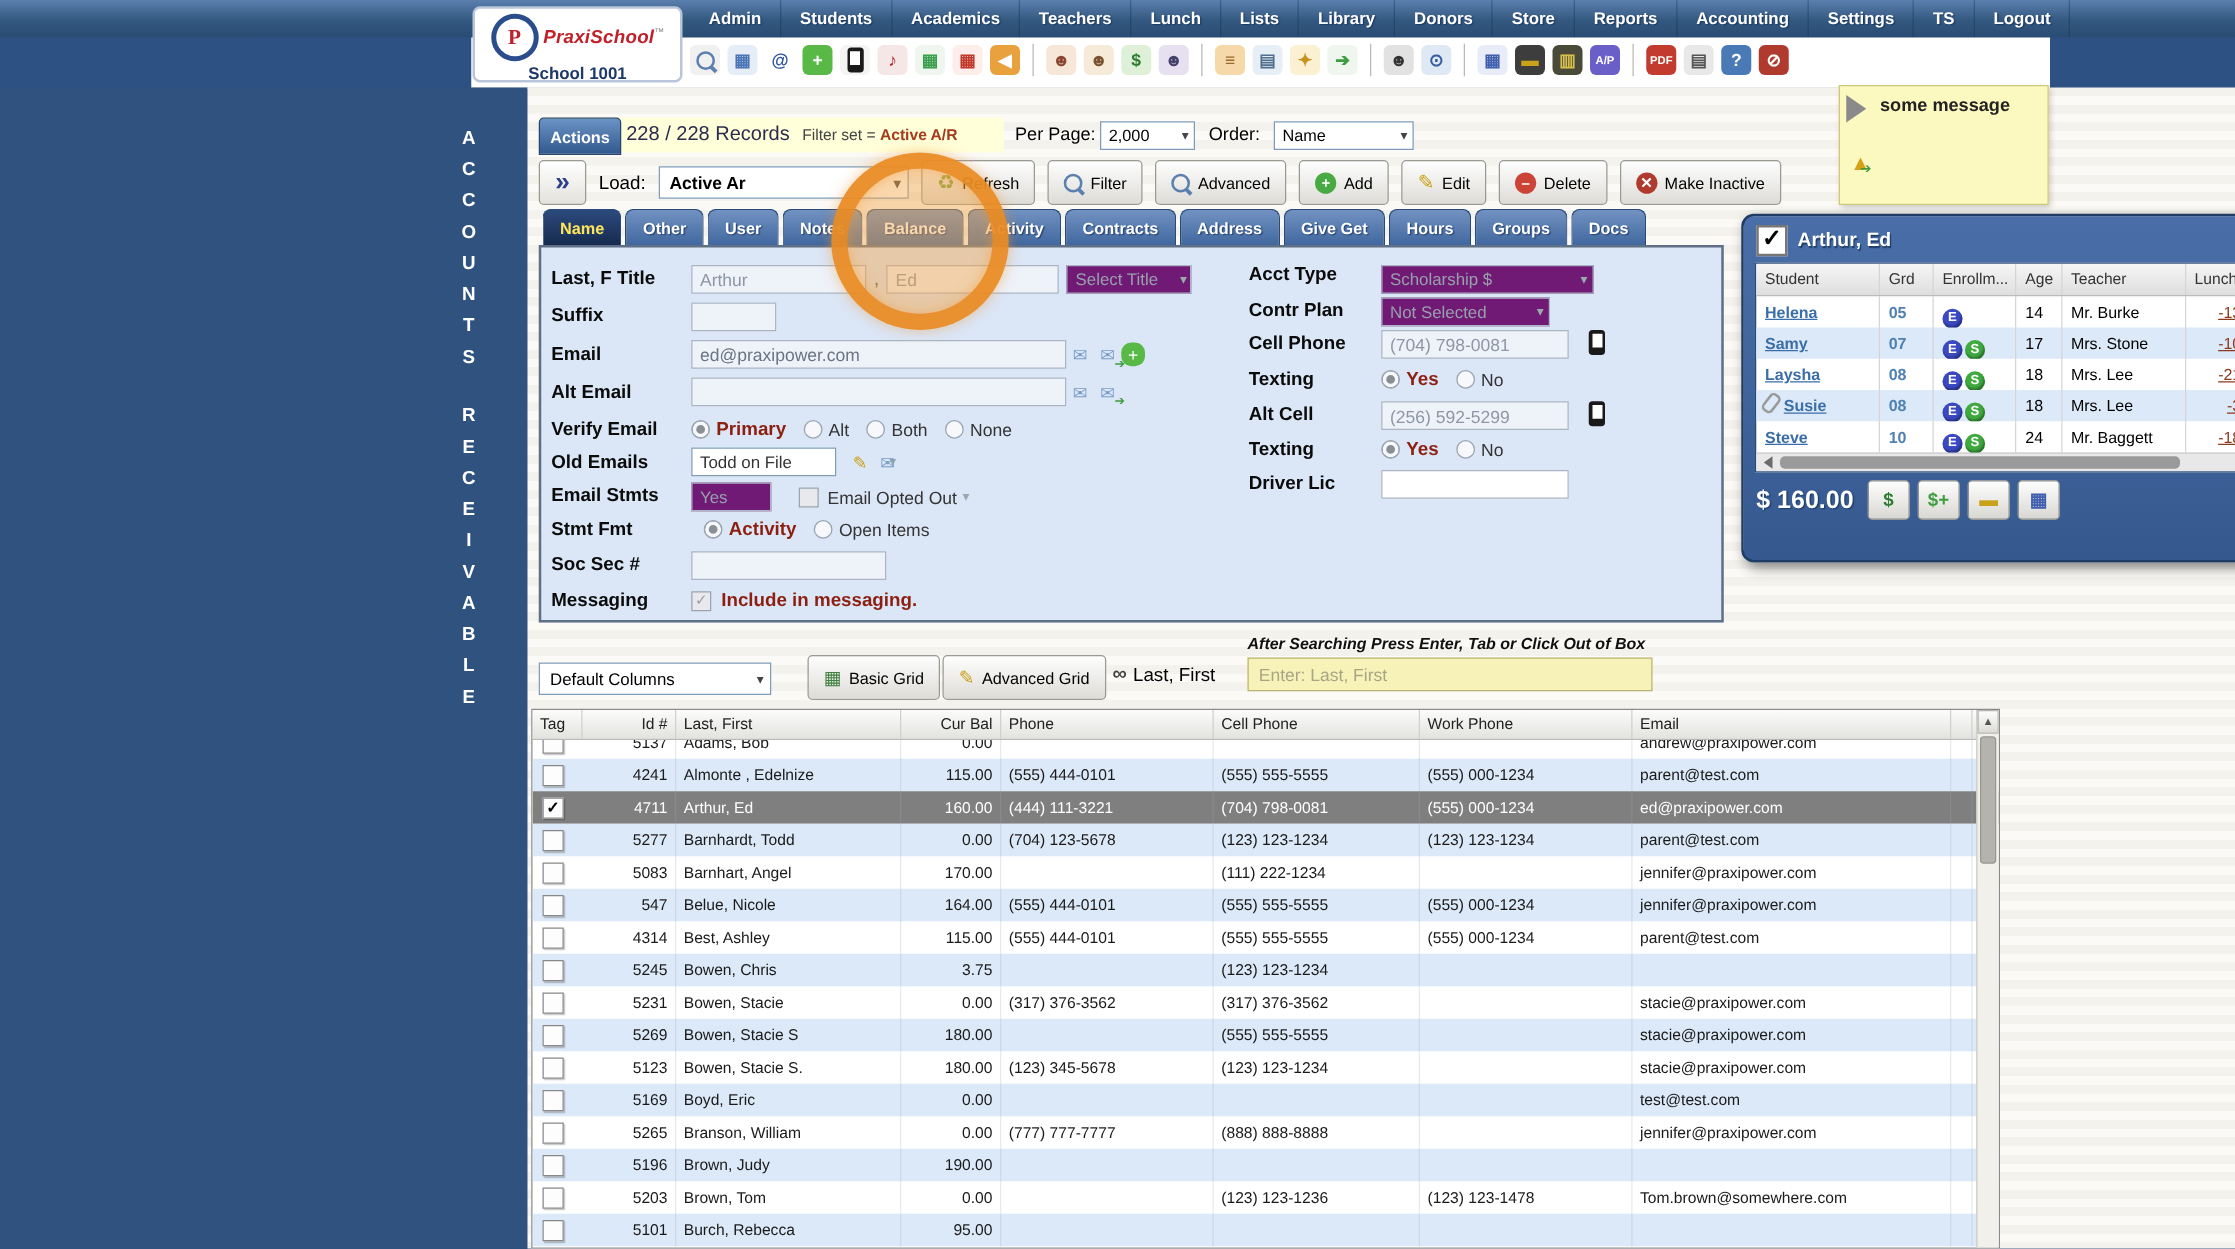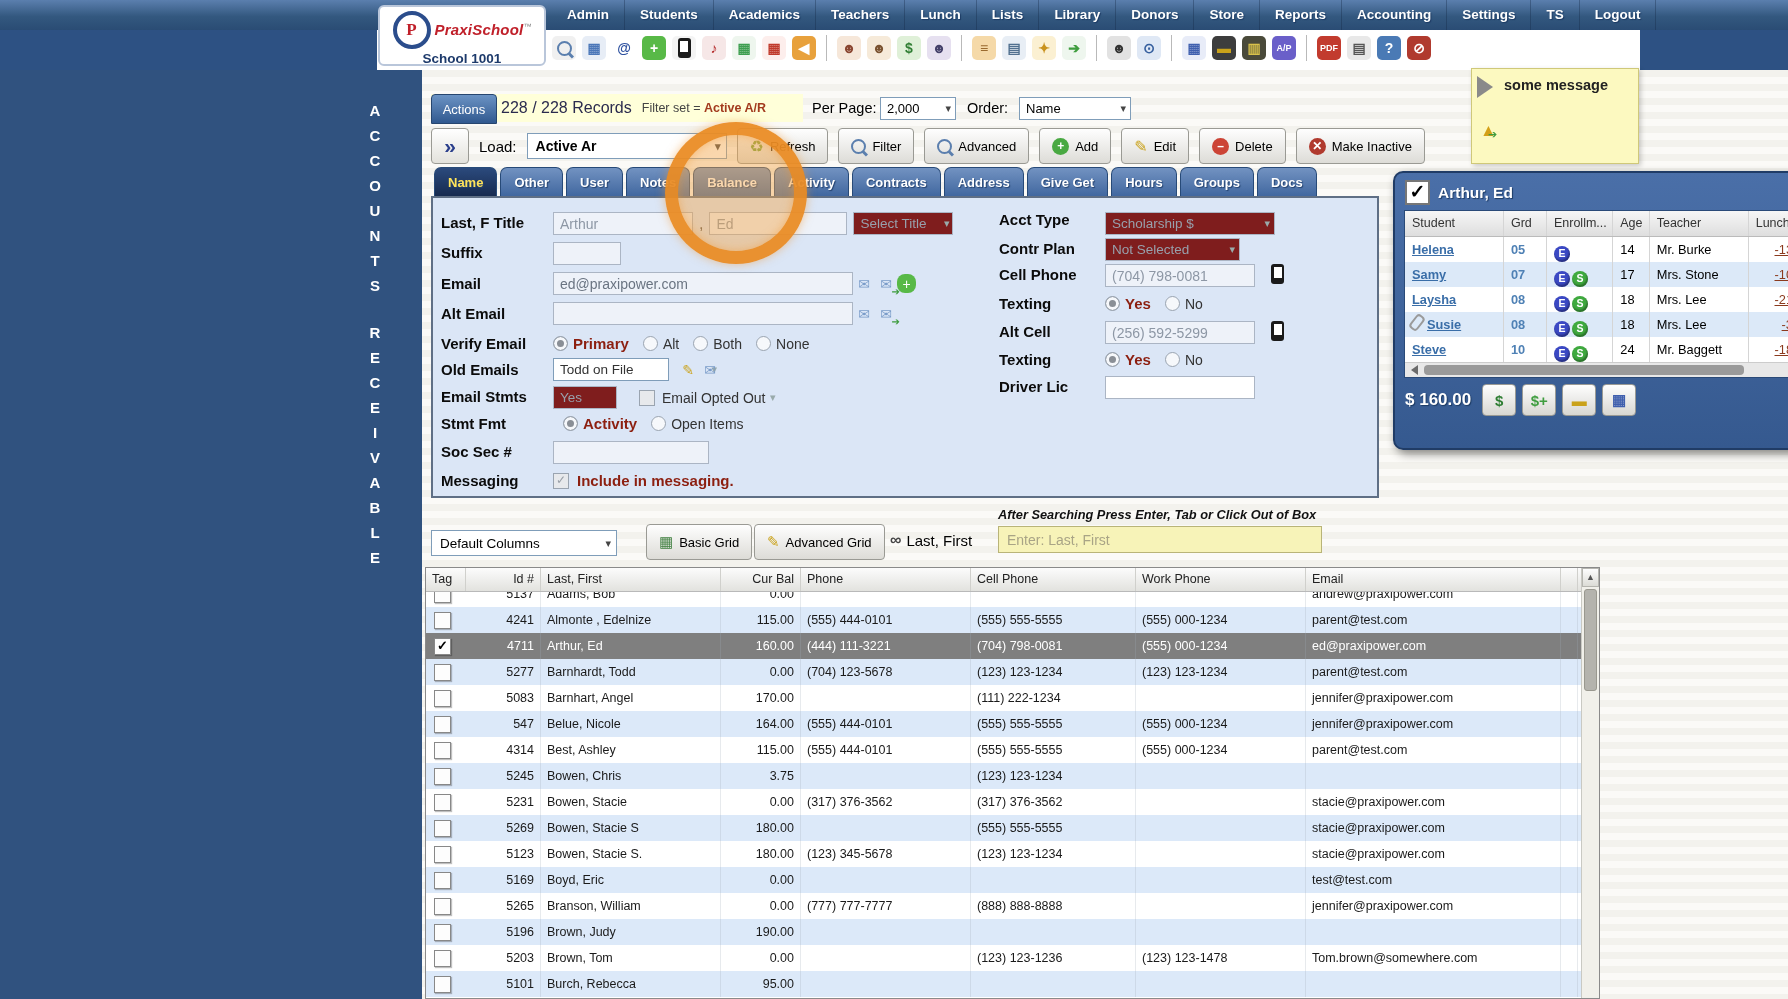--- a/index.html
+++ b/index.html
@@ -32,21 +32,21 @@
   #sidebar{position:absolute;left:0;top:70px;width:422px;height:929px;background:#30527f;}
   #side-letters{position:absolute;left:360px;top:28px;width:30px;display:flex;flex-direction:column;align-items:center;
     color:#fff;font-weight:bold;font-size:15px;line-height:25px}
   .side-gap{height:22px}
   
   #main{position:absolute;left:422px;top:70px;width:1366px;height:929px;
     background:repeating-linear-gradient(180deg,#f3f2ed 0 7px,#fbfaf7 7px 14px);}
   
   #records-strip{position:absolute;left:9px;top:24px;width:372px;height:28px;background:#ffffd9;display:flex;align-items:center;padding-left:70px;box-sizing:border-box}
   #actions-btn{position:absolute;left:9px;top:24px;width:64px;height:28px;background:linear-gradient(#6b93c4,#31598f);
-    border:1px solid #27466f;border-radius:4px 4px 0 0;color:#fff;font-weight:normal;font-size:13px;display:flex;align-items:center;justify-content:center;cursor:pointer}
+    border:1px solid #27466f;border-radius:4px 4px 0 0;color:#fff;font-weight:bold;font-size:13px;display:flex;align-items:center;justify-content:center;cursor:pointer}
   #records-count{font-weight:normal;font-size:16px;color:#2b2b4e;white-space:nowrap}
   #filter-set{font-size:12.5px;color:#444;margin-left:10px;white-space:nowrap}
   #filter-set b{color:#a33b1e;font-weight:bold}
   .row-lab{position:absolute;top:24px;height:28px;line-height:28px;font-size:14.5px;color:#000}
   .mini-select{position:absolute;top:27px;height:23px;background:#fff;border:1px solid #7f9db9;font-size:13px;color:#000;
     display:flex;align-items:center;padding:0 18px 0 6px;box-sizing:border-box;cursor:pointer}
   .mini-select::after{content:"▾";position:absolute;right:4px;color:#444;font-size:11px}
   
   #load-row{position:absolute;left:9px;top:58px;height:36px;display:flex;align-items:center;gap:10px}
   #chev-btn{width:36px;height:34px;background:linear-gradient(#fff,#e3e2dc);border:1px solid #9a9a94;border-radius:4px;
@@ -64,21 +64,21 @@
   .tab{height:29px;padding:0 13px;display:flex;align-items:center;border:1px solid #274a78;border-bottom:none;
     border-radius:7px 7px 0 0;background:linear-gradient(#7292c1,#3f669e);color:#fff;font-weight:bold;font-size:13px;
     text-shadow:1px 1px 1px #23416e;cursor:pointer}
   .tab.active{background:linear-gradient(#2b4a7d,#16294d);color:#ffe35a}
   
   #form-panel{position:absolute;left:9px;top:126px;width:948px;height:302px;background:#dbe6f6;border:2px solid #5f6f85;box-sizing:border-box}
   .flbl{position:absolute;left:8px;font-weight:bold;font-size:15px;color:#0b0b0b}
   .flbl.r{left:566px}
   .f-input{position:absolute;height:23px;background:#eef2f9;border:1px solid #abb5c4;color:#8d97a5;font-size:14px;
     padding:0 6px;box-sizing:border-box;font-family:"Liberation Sans",sans-serif}
-  .f-select{position:absolute;height:23px;background:#7f1d1d;border:1px solid #abb5c4;color:#98a0ac;font-size:13.5px;
+  .f-select{position:absolute;height:23px;background:#701a75;border:1px solid #abb5c4;color:#98a0ac;font-size:13.5px;
     display:flex;align-items:center;padding:0 18px 0 6px;box-sizing:border-box;cursor:pointer}
   .f-select::after{content:"▾";position:absolute;right:4px;color:#9aa;font-size:11px}
   .f-select.dark{color:#333;background:#fff;border-color:#7f9db9}
   .radio{display:inline-block;width:13px;height:13px;border:1px solid #9aa4b0;border-radius:50%;background:#f6f8fb;vertical-align:-2px;cursor:pointer}
   .radio.sel{box-shadow:inset 0 0 0 3px #f6f8fb;background:#8a8f96}
   .rtext{font-size:14px;color:#333;margin:0 14px 0 5px}
   .rtext.sel{color:#8c1f10;font-weight:bold;font-size:15px}
   .fcheck{display:inline-block;width:14px;height:14px;border:1px solid #9aa4b0;background:#fdfdfd;vertical-align:-2px;cursor:pointer}
   .fcheck.dis{background:#e7e9ec}
   .fcheck.checked{color:#9aa0a8;font-size:12px;line-height:13px;text-align:center}
@@ -128,21 +128,21 @@
   .pgrd{color:#4f81b5;font-weight:bold}
   .plunch{color:#8b3a1e;text-decoration:underline;text-align:right;cursor:pointer}
   .badge{display:inline-flex;width:16px;height:16px;border-radius:50%;color:#fff;font-size:10.5px;font-weight:bold;
     align-items:center;justify-content:center;margin-right:2px;vertical-align:-3px;box-shadow:inset -1px -2px 2px rgba(0,0,0,.35)}
   .badge.e{background:#3b49c4}.badge.s{background:#3faa3f}
   .paperclip{display:inline-block;width:6px;height:13px;border:2px solid #9a9a9a;border-radius:4px;transform:rotate(38deg);margin-right:5px;vertical-align:-2px}
   #pt-scroll{height:14px;background:#e8e8e8;display:flex;align-items:center;border-top:1px solid #ccc}
   #pt-arrow{width:0;height:0;border-top:5px solid transparent;border-bottom:5px solid transparent;border-right:7px solid #6b6b6b;margin:0 6px;cursor:pointer}
   #pt-thumb{height:10px;width:320px;background:#9a9a9a;border-radius:4px;cursor:pointer}
   #popup-foot{display:flex;align-items:center;gap:7px;padding:6px 10px}
-  #popup-balance{color:#fff;font-weight:bold;font-size:17px;margin-right:4px;text-shadow:1px 1px 1px #1c3a63}
+  #popup-balance{color:#fff;font-weight:bold;font-size:20px;margin-right:4px;text-shadow:1px 1px 1px #1c3a63}
   .pf-btn{width:32px;height:30px;background:linear-gradient(#fefefe,#d8d7d2);border:1px solid #9a9a94;border-radius:4px;
     display:flex;align-items:center;justify-content:center;font-weight:bold;font-size:15px;cursor:pointer}
   
   #note{position:absolute;left:1471px;top:68px;width:166px;height:94px;background:#fcf9c0;border:1px solid #cfc87a;
     box-shadow:2px 2px 5px rgba(0,0,0,.2);z-index:45}
   #note-play{position:absolute;left:5px;top:7px;width:0;height:0;border-top:11px solid transparent;border-bottom:11px solid transparent;
     border-left:16px solid #8a8a8a;cursor:pointer}
   #note-msg{position:absolute;left:32px;top:8px;font-weight:bold;font-size:14.5px;color:#222}
   #note-warn{position:absolute;left:8px;top:52px;font-size:17px;color:#d4a017;cursor:pointer}
   #note-warn .sub{position:absolute;left:8px;top:7px;font-size:11px;color:#3f9d3f}

